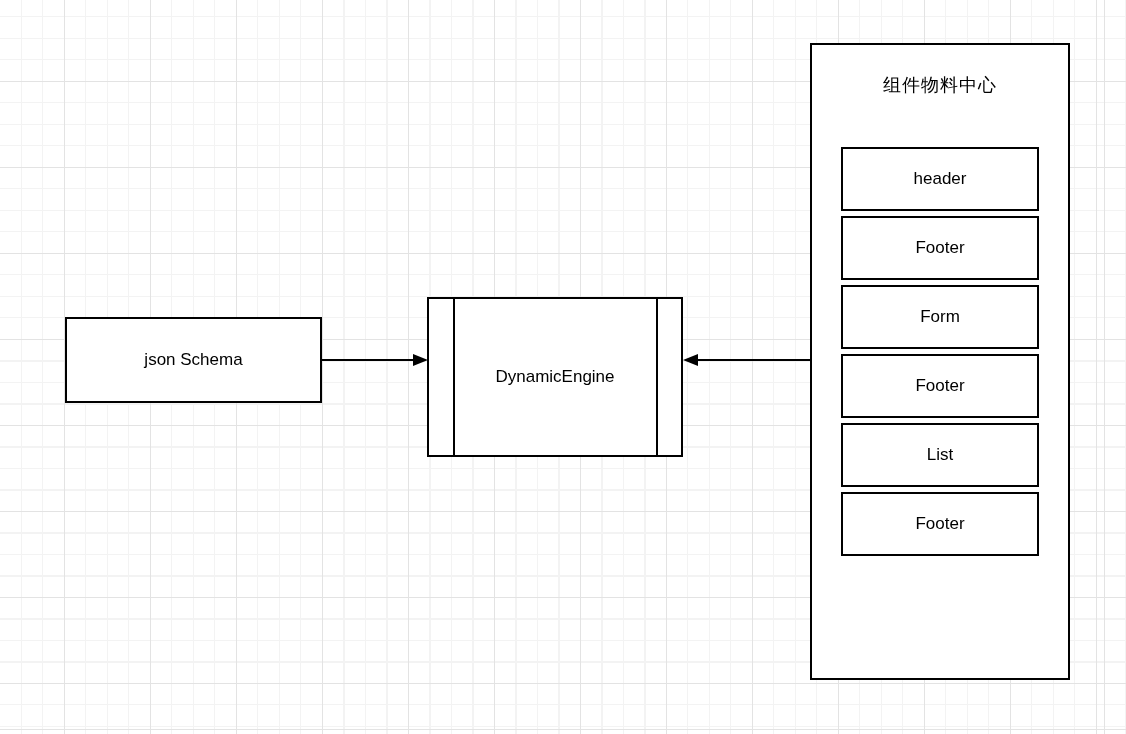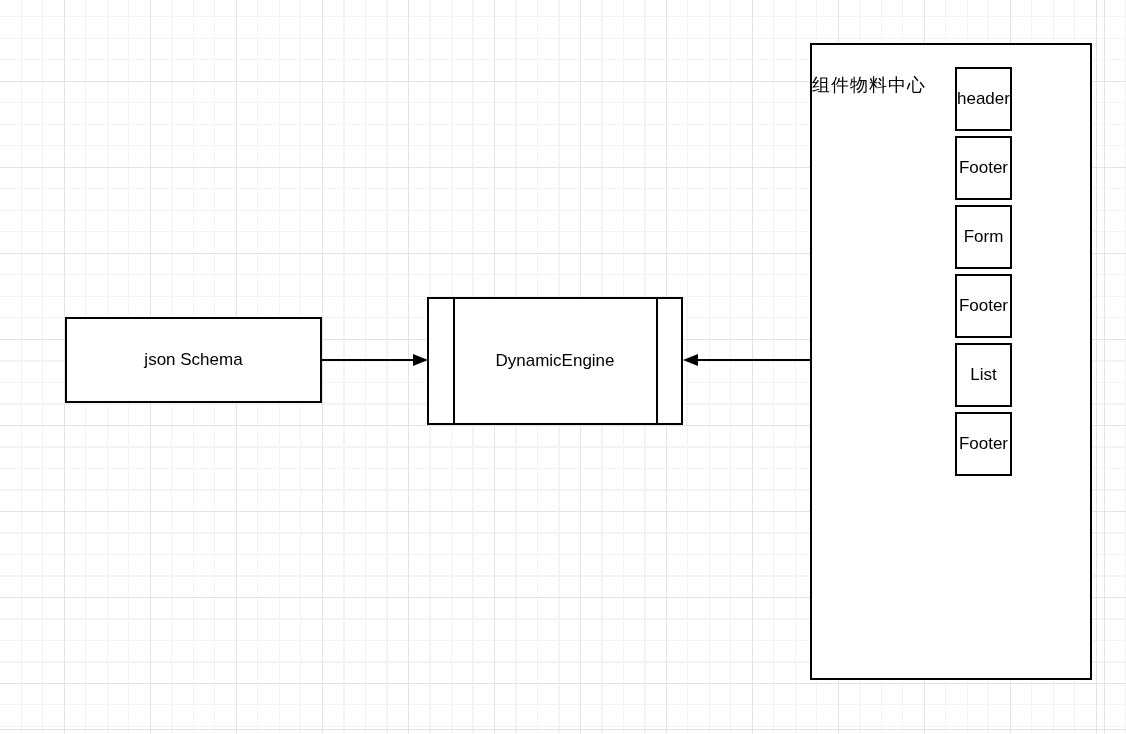--- a/index.html
+++ b/index.html
@@ -41,21 +41,21 @@
     top: 317px;
     width: 257px;
     height: 86px;
     align-items: center;
   }
 
   #node-dynamic-engine {
     left: 427px;
     top: 297px;
     width: 256px;
-    height: 128px;
+    height: 160px;
   }
   .component-bar {
     position: absolute;
     top: 0;
     bottom: 0;
     width: 2px;
     background: #000000;
   }
   .component-bar.left  { left: 24px; }
   .component-bar.right { right: 23px; }
@@ -78,26 +78,26 @@
   #edge1-line { left: 322px; top: 359px; width: 92px; }
   #edge1-head { left: 413px; top: 354px; }
   #edge2-line { left: 697px; top: 359px; width: 113px; }
   #edge2-head { left: 683px; top: 354px; }
 
   #palette-panel {
     position: absolute;
     box-sizing: border-box;
     left: 810px;
     top: 43px;
-    width: 282px;
+    width: 260px;
     height: 637px;
     background: #ffffff;
     border: 2px solid #000000;
     display: flex;
-    flex-direction: row;
+    flex-direction: column;
   }
   .palette-title {
     height: 80px;
     display: flex;
     align-items: center;
     justify-content: center;
     font-size: 18px;
     letter-spacing: 1px;
   }
   .palette-items {

